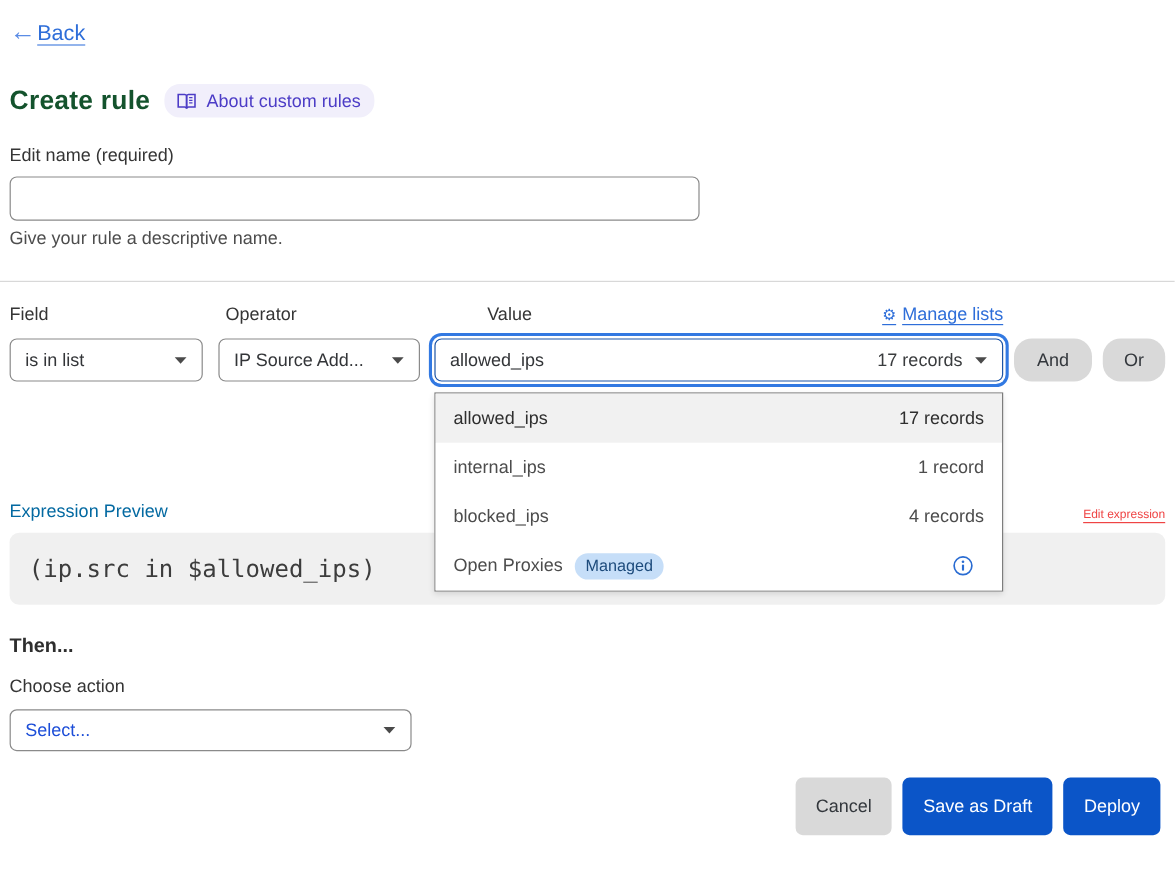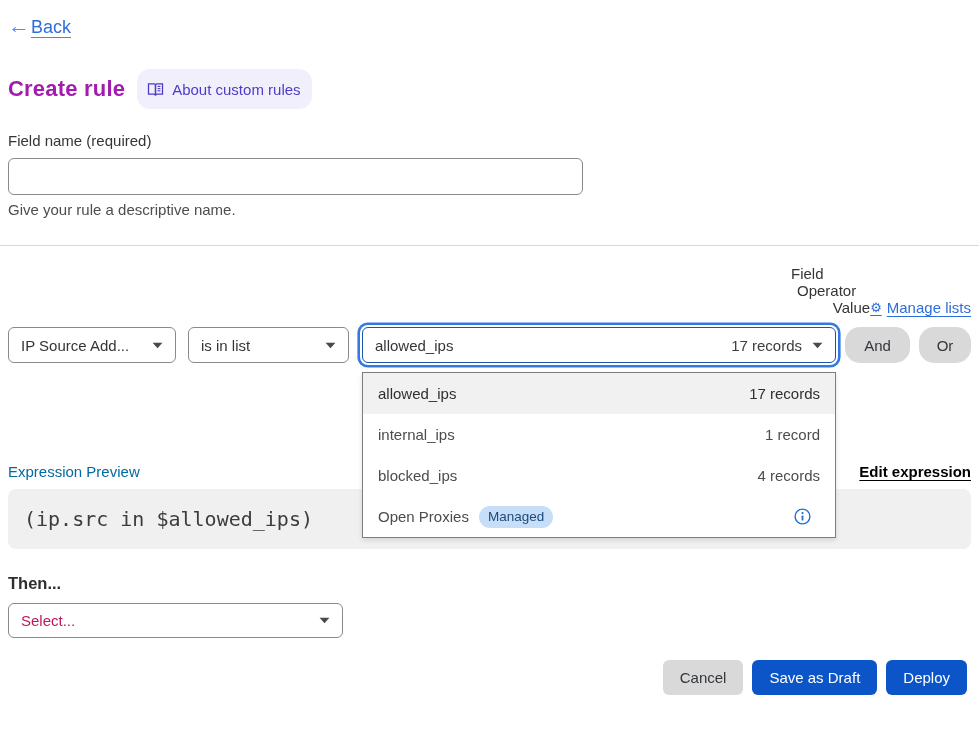--- a/index.html
+++ b/index.html
@@ -18,26 +18,26 @@
     display: inline-flex; align-items: center;
     margin-top: 16px;
     color: #2e6ed9; font-size: 18px;
     cursor: pointer; text-decoration: none;
   }
   .back .arrow { font-size: 22px; color: #5b8ce5; margin-right: 1px; line-height: 1; position: relative; top: -1px; }
   .back .back-text { text-decoration: underline; text-underline-offset: 4px; text-decoration-color: #4d83e0; }
 
   
   .titlerow { display: flex; align-items: center; margin-top: 31px; }
-  h1.title { font-size: 22px; font-weight: 700; color: #a21caf; letter-spacing: 0.2px; }
+  h1.title { font-size: 22px; font-weight: 700; color: #14532d; letter-spacing: 0.2px; }
   .about-badge {
     display: inline-flex; align-items: center; gap: 8px;
     margin-left: 12px;
     background: #f1effb; color: #4c3cc6;
-    border-radius: 13px; height: 40px; padding: 0 11px 0 10px;
+    border-radius: 13px; height: 28px; padding: 0 11px 0 10px;
     font-size: 15px; cursor: pointer; text-decoration: none;
   }
   .about-badge svg { display: block; }
 
   
   .formlabel { font-size: 15px; color: #353535; }
   .rule-name-label { margin-top: 23px; }
   .textinput {
     display: block; margin-top: 9px;
     width: 575px; height: 37px;
@@ -47,21 +47,21 @@
     padding: 0 12px; color: #313131;
   }
   .helper { margin-top: 6px; font-size: 15px; color: #4d4d4d; }
 
   .divider { border: none; border-top: 1px solid #d8d8d8; margin: 27px -8px 0 -8px; }
 
   h2.section { font-size: 16.5px; font-weight: 700; color: #2e2e2e; }
   .match-heading { margin-top: 20px; }
 
   
-  .cond-labels { display: flex; margin-top: 19px; align-items: flex-end; flex-direction: column; }
+  .cond-labels { display: flex; margin-top: 19px; align-items: flex-end; }
   .cond-row { display: flex; margin-top: 11px; align-items: flex-start; }
   .col-field { width: 168px; margin-right: 12px; flex: none; }
   .col-op { width: 161px; margin-right: 13px; flex: none; }
   .col-value { flex: 1 1 auto; min-width: 0; margin-left: 44px; }
   .col-and { width: 65px; margin-left: 9px; flex: none; }
   .col-or { width: 52px; margin-left: 9px; flex: none; }
   .value-label-row { display: flex; justify-content: space-between; align-items: flex-end; }
   .manage-lists {
     display: inline-flex; align-items: center; gap: 5px;
     color: #2e6ed9; font-size: 15px; cursor: pointer;
@@ -113,37 +113,37 @@
     font-size: 13.5px; border-radius: 11px;
     height: 22px; display: inline-flex; align-items: center;
     padding: 0 9px;
   }
   .info-icon { display: inline-flex; cursor: pointer; margin-right: 9px; }
   .info-icon svg { display: block; }
 
   
   .expr-head { display: flex; justify-content: space-between; align-items: flex-end; margin-top: 100px; }
   .expr-label { font-size: 15px; color: #0369a1; }
-  .edit-expression { color: #000000; font-size: 15px; cursor: pointer; text-decoration: underline; text-underline-offset: 3px; font-weight: bold; }
+  .edit-expression { color: #ef4444; font-size: 10px; cursor: pointer; text-decoration: underline; text-underline-offset: 3px; }
   .expr-box {
     margin-top: 9px; height: 60px; border-radius: 8px;
     background: #f0f0f0; display: flex; align-items: center;
     padding: 0 16px;
   }
   .expr-code { font-family: "DejaVu Sans Mono", monospace; font-size: 20px; color: #3c3c3c; }
 
   .then-heading { margin-top: 25px; }
   .choose-action-label { margin-top: 16px; }
   .action-select { margin-top: 10px; width: 335px; height: 35px; }
-  .action-select .sel-text { color: #be185d; }
+  .action-select .sel-text { color: #1d4ed8; }
 
   
   .footer { display: flex; justify-content: flex-end; gap: 9px; margin-top: 22px; padding-right: 4px; }
   .btn {
-    height: 35px; border: none; border-radius: 6px;
+    height: 48px; border: none; border-radius: 6px;
     font-size: 15px; font-family: "Liberation Sans", sans-serif;
     cursor: pointer; display: inline-flex; align-items: center; justify-content: center;
   }
   .btn-gray { background: #d9d9d9; color: #33373c; padding: 0 17px; }
   .btn-blue { background: #0b55c8; color: #ffffff; padding: 0 17px; }
 </style>
 </head>
 <body>
 
 <div class="page">
@@ -160,21 +160,21 @@
         <path d="M1.5 1.8 H7 a1.6 1.6 0 0 1 1.5 1.5 V13.4 a1.8 1.8 0 0 0 -1.7 -1.3 H1.5 Z"></path>
         <path d="M15.5 1.8 H10 a1.6 1.6 0 0 0 -1.5 1.5 V13.4 a1.8 1.8 0 0 1 1.7 -1.3 H15.5 Z"></path>
         <line x1="10.6" y1="4.4" x2="13.4" y2="4.4" stroke-width="1.1"></line>
         <line x1="10.6" y1="6.6" x2="13.4" y2="6.6" stroke-width="1.1"></line>
         <line x1="10.6" y1="8.8" x2="13.4" y2="8.8" stroke-width="1.1"></line>
       </svg>
       <span>About custom rules</span>
     </a>
   </div>
 
-  <div class="formlabel rule-name-label">Field name (required)</div>
+  <div class="formlabel rule-name-label">Edit name (required)</div>
   <input class="textinput" type="text" value="" style="">
   <div class="helper">Give your rule a descriptive name.</div>
 
   <hr class="divider">
 
 
   <div class="cond-labels">
     <div class="col-field formlabel">Field</div>
     <div class="col-op formlabel">Operator</div>
     <div class="col-value value-label-row">
@@ -182,30 +182,30 @@
       <a class="manage-lists">
         <span class="gear">⚙</span>
         <span>Manage lists</span>
       </a>
     </div>
     <div class="col-and"></div>
     <div class="col-or"></div>
   </div>
 
   <div class="cond-row">
-    <div class="select col-field">
-      <span class="sel-text">IP Source Add...</span>
+    <div class="select col-op">
+      <span class="sel-text">is in list</span>
       <span class="caret">
         <svg width="11" height="7" viewBox="0 0 11 7">
             <path d="M0.6 0.8 L5.5 6.2 L10.4 0.8 Z" fill="#4a4a4a"></path>
           </svg>
       </span>
     </div>
-    <div class="select col-op">
-      <span class="sel-text">is in list</span>
+    <div class="select col-field">
+      <span class="sel-text">IP Source Add...</span>
       <span class="caret">
         <svg width="11" height="7" viewBox="0 0 11 7">
             <path d="M0.6 0.8 L5.5 6.2 L10.4 0.8 Z" fill="#4a4a4a"></path>
           </svg>
       </span>
     </div>
     <div class="value-wrap">
       <div class="select value-select">
         <span class="sel-text">allowed_ips</span>
         <span class="records">17 records</span>
@@ -253,20 +253,21 @@
 
   <div class="expr-head">
     <span class="expr-label">Expression Preview</span>
     <a class="edit-expression">Edit expression</a>
   </div>
   <div class="expr-box">
     <span class="expr-code">(ip.src in $allowed_ips)</span>
   </div>
 
   <h2 class="section then-heading">Then...</h2>
+  <div class="formlabel choose-action-label">Choose action</div>
   <div class="select action-select">
     <span class="sel-text">Select...</span>
     <span class="caret">
       <svg width="11" height="7" viewBox="0 0 11 7">
           <path d="M0.6 0.8 L5.5 6.2 L10.4 0.8 Z" fill="#4a4a4a"></path>
         </svg>
     </span>
   </div>
 
   <div class="footer">

